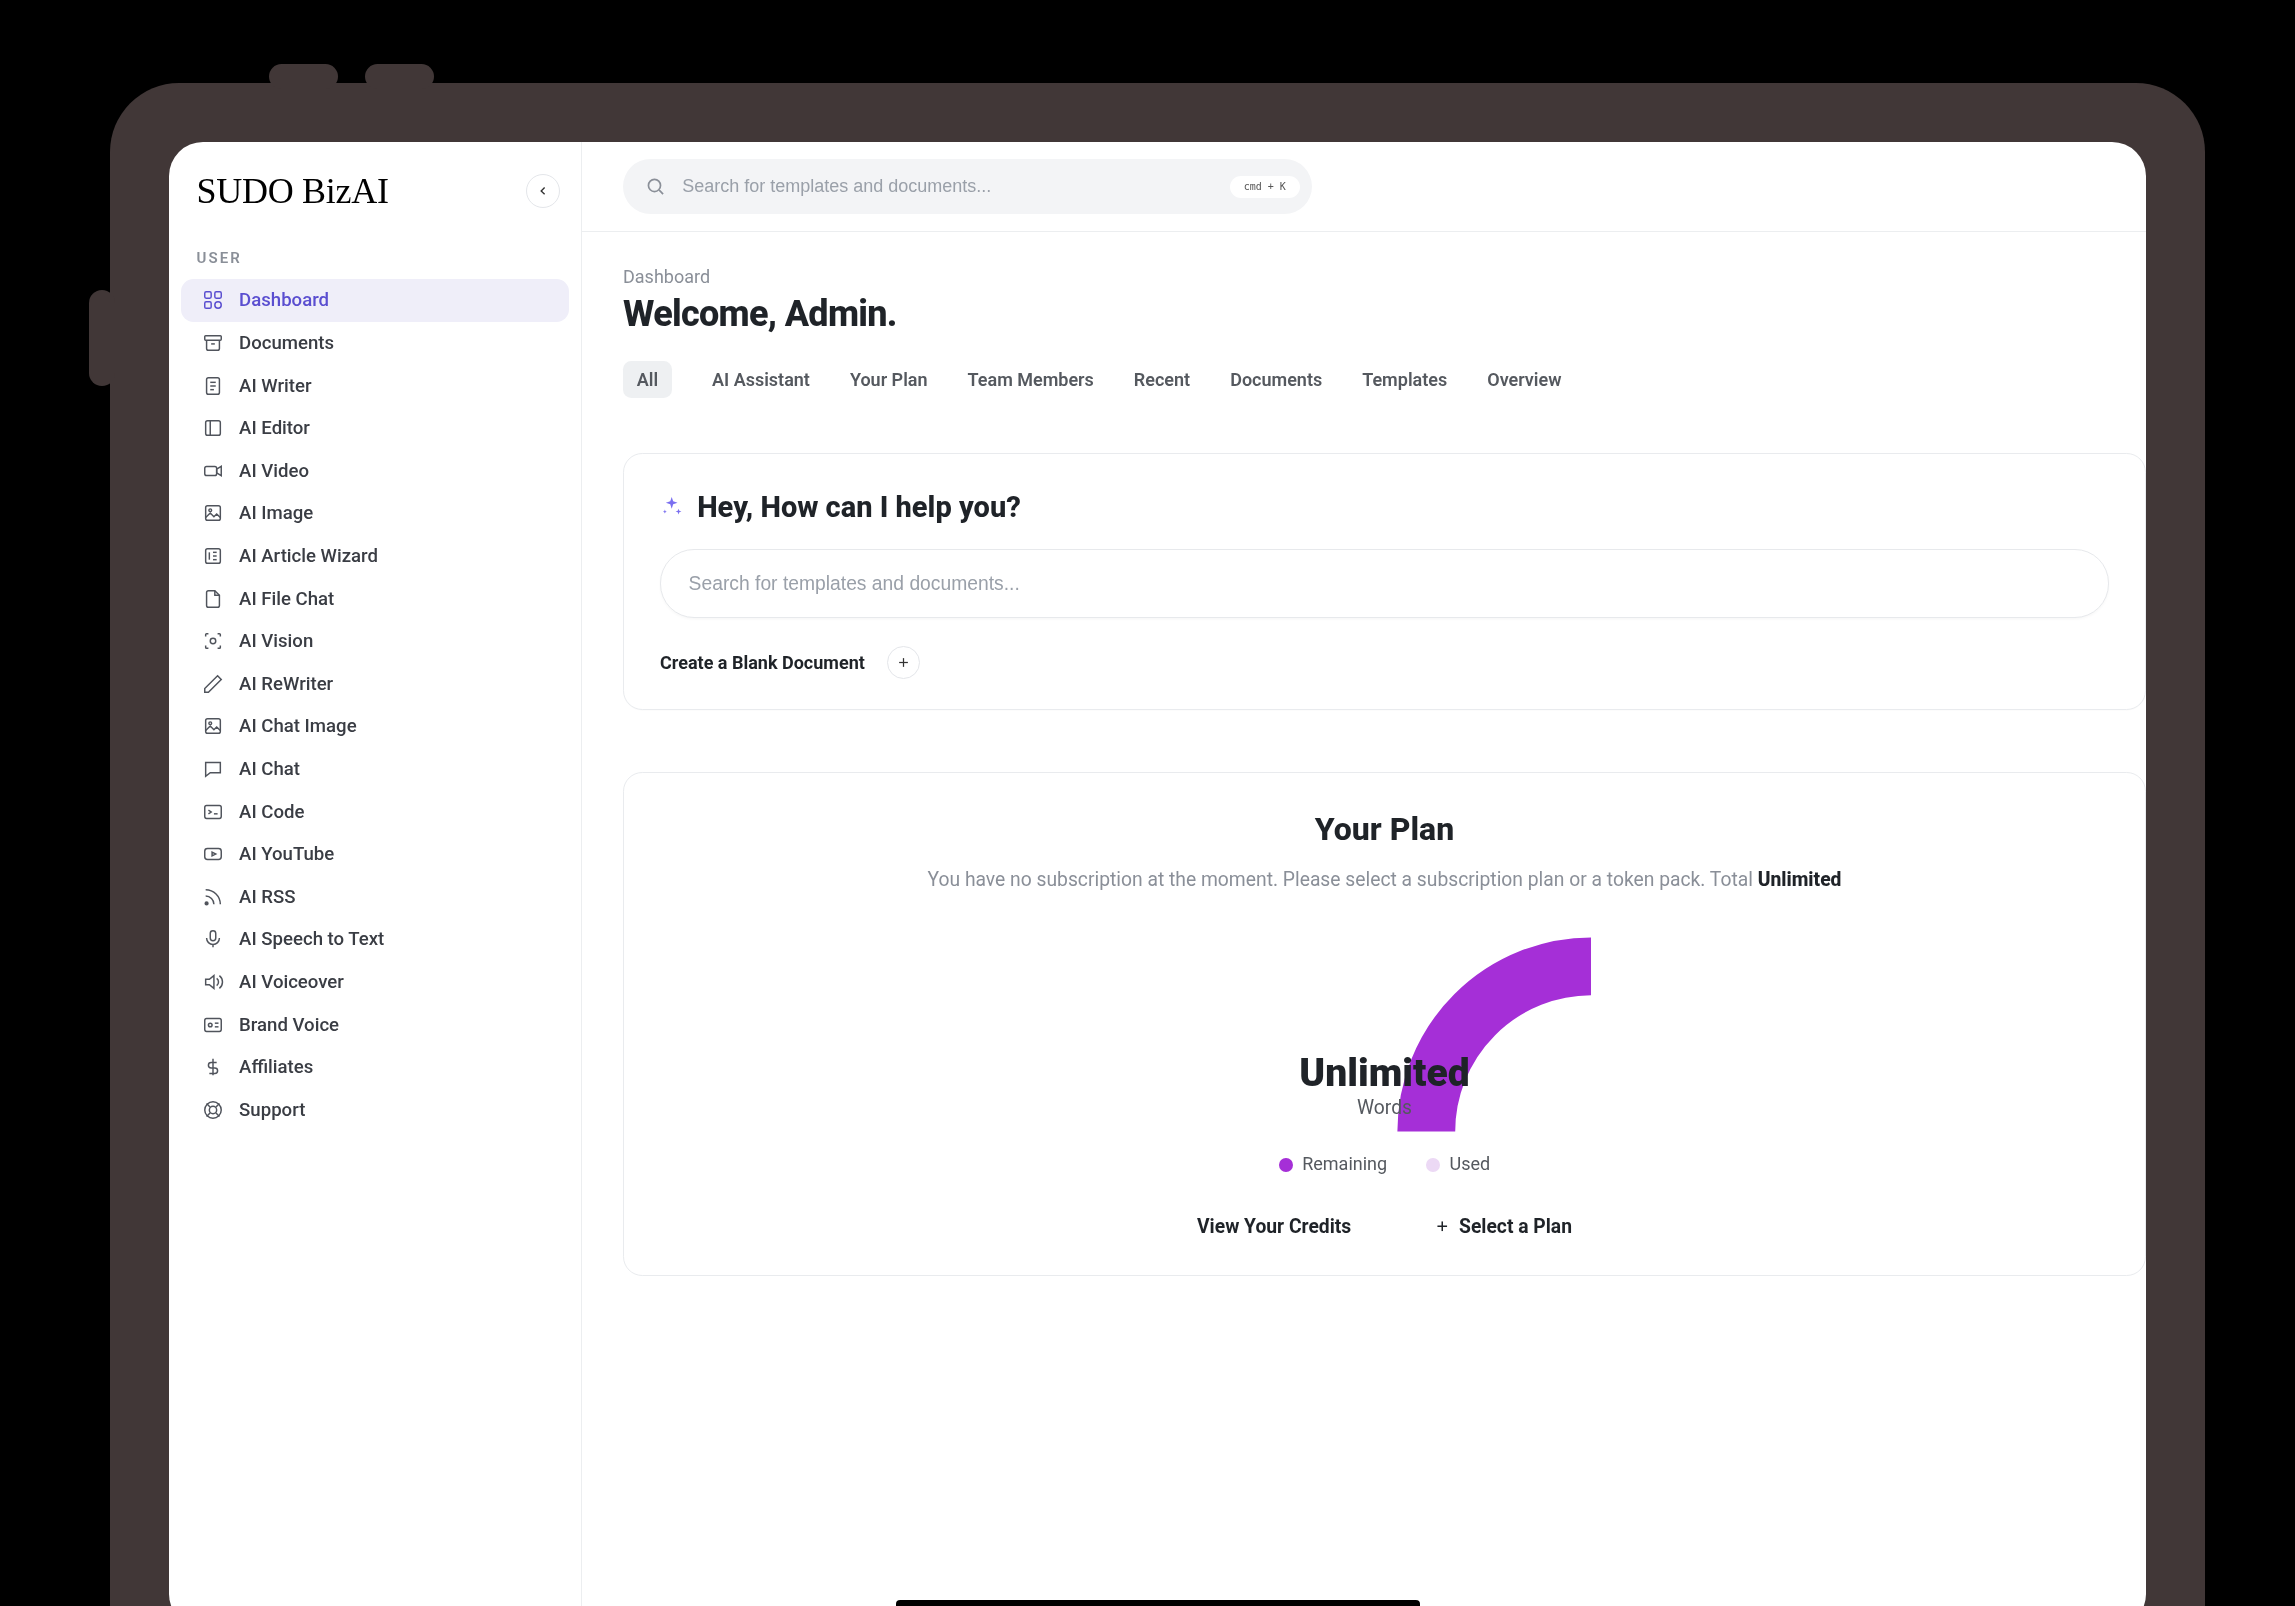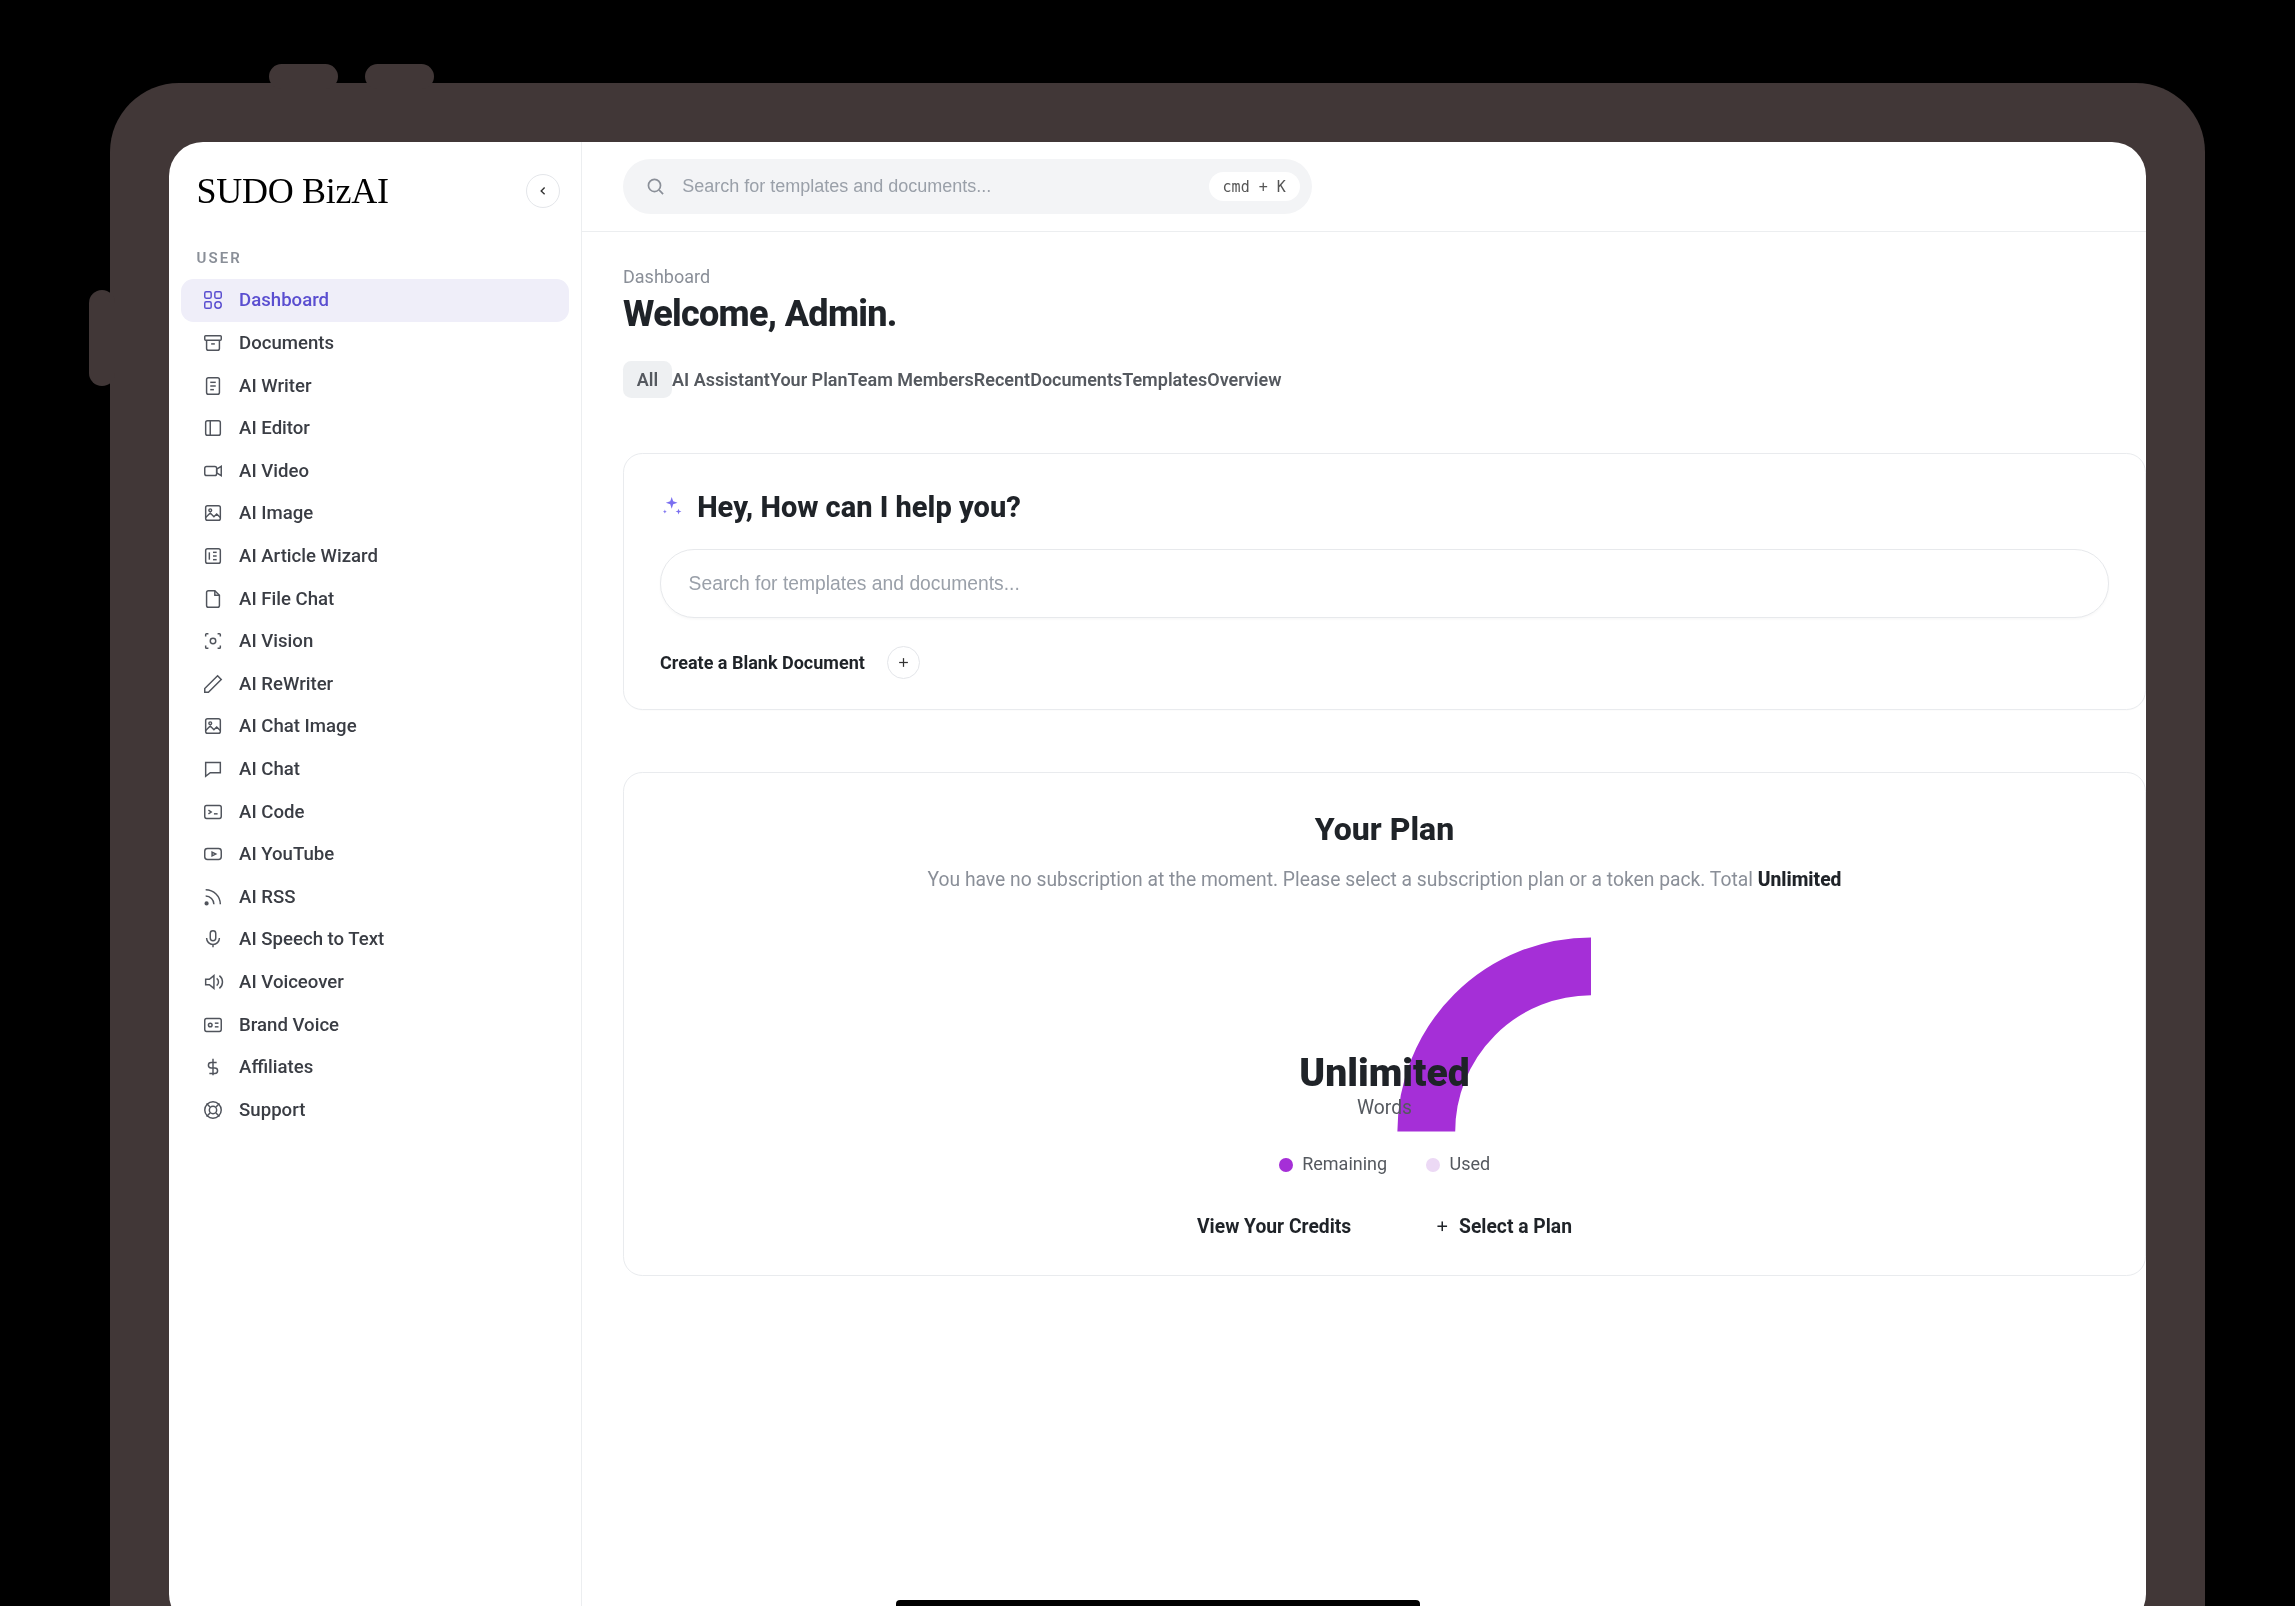--- a/index.html
+++ b/index.html
@@ -81,29 +81,29 @@
   display:flex; align-items:center; gap:16.5px;
   padding:0 12.4px 0 22px;
 }
 .searchbar input{
   flex:1; border:none; background:transparent; outline:none;
   font-size:18px; color:#333;
 }
 .searchbar input::placeholder { color:#9aa0a9; }
 .kbd {
   background:#fff; border-radius:688px; padding:5.5px 13.8px;
-  font-size:15px; font-family:ui-monospace,monospace; color:#555;
+  font-size:10px; font-family:ui-monospace,monospace; color:#555;
 }
 
 .content { flex:1; overflow:auto; padding:34px 0 41px 41px; }
 
 .breadcrumb { font-size:18px; color:#8a8f98; margin-bottom:5.5px; }
 .welcome { font-size:36px; font-weight:800; color:#1f2328; letter-spacing:-0.7px; margin-bottom:26px; }
 
-.tabs { display:flex; align-items:center; font-size:18px; color:#55595f; font-weight:600; }
+.tabs { display:flex; gap:40px; align-items:center; font-size:18px; color:#55595f; font-weight:600; }
 .tab { cursor:pointer; padding:8.3px 0; }
 .tab.active { background:#eef0f2; color:#55595f; padding:8.3px 13.8px; border-radius:8.3px; }
 
 
 .card {
   margin-top:55px;
   border:0.7px solid #e9ebee;
   border-radius:19.3px;
   padding:36px 36px 30px;
   box-shadow:0 0.7px 0 rgba(0,0,0,.02);

